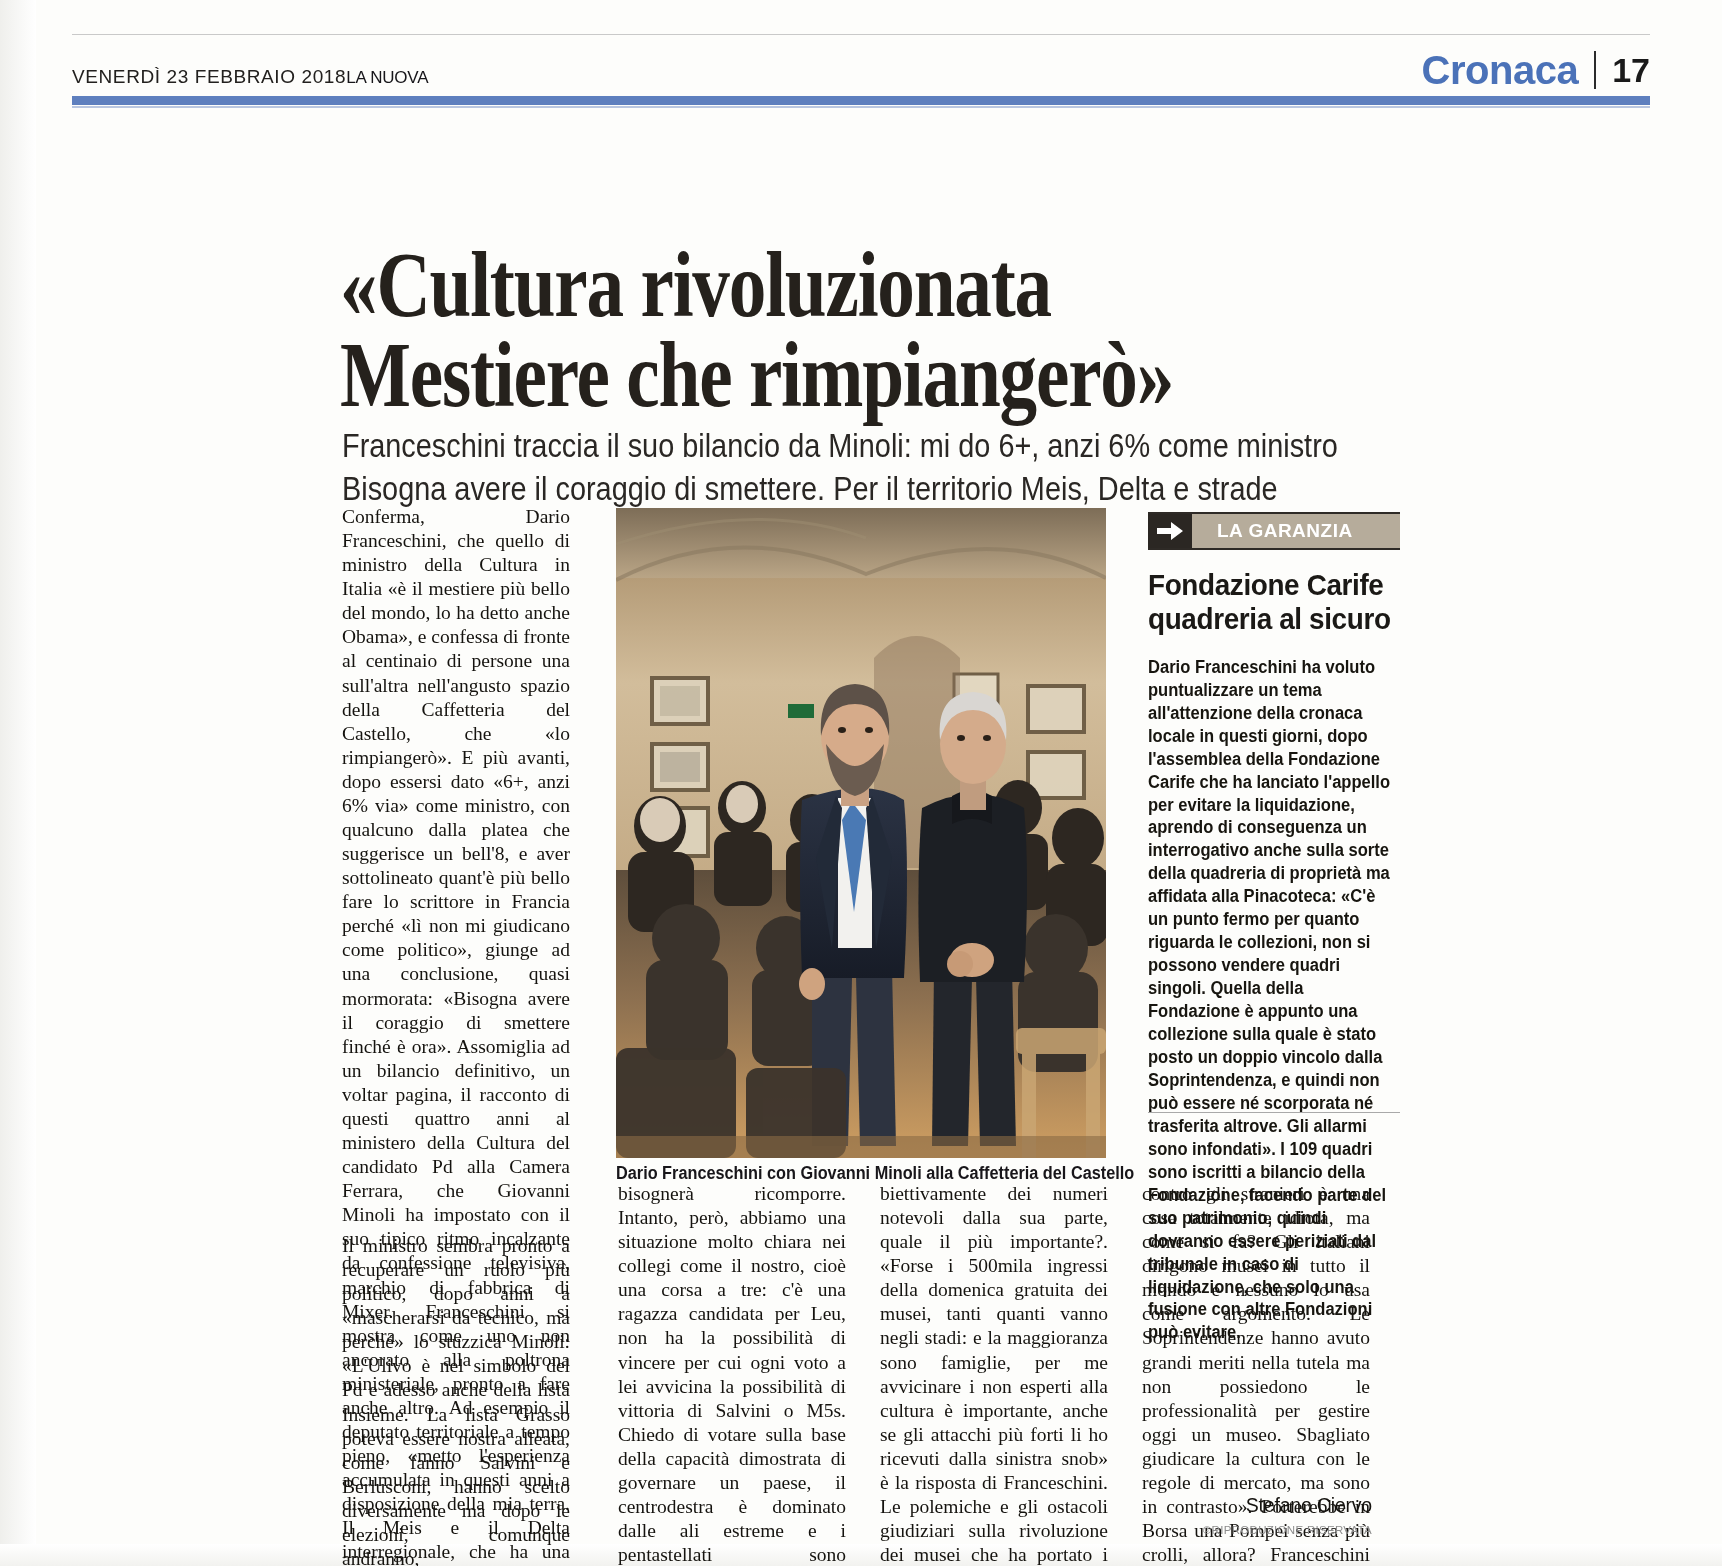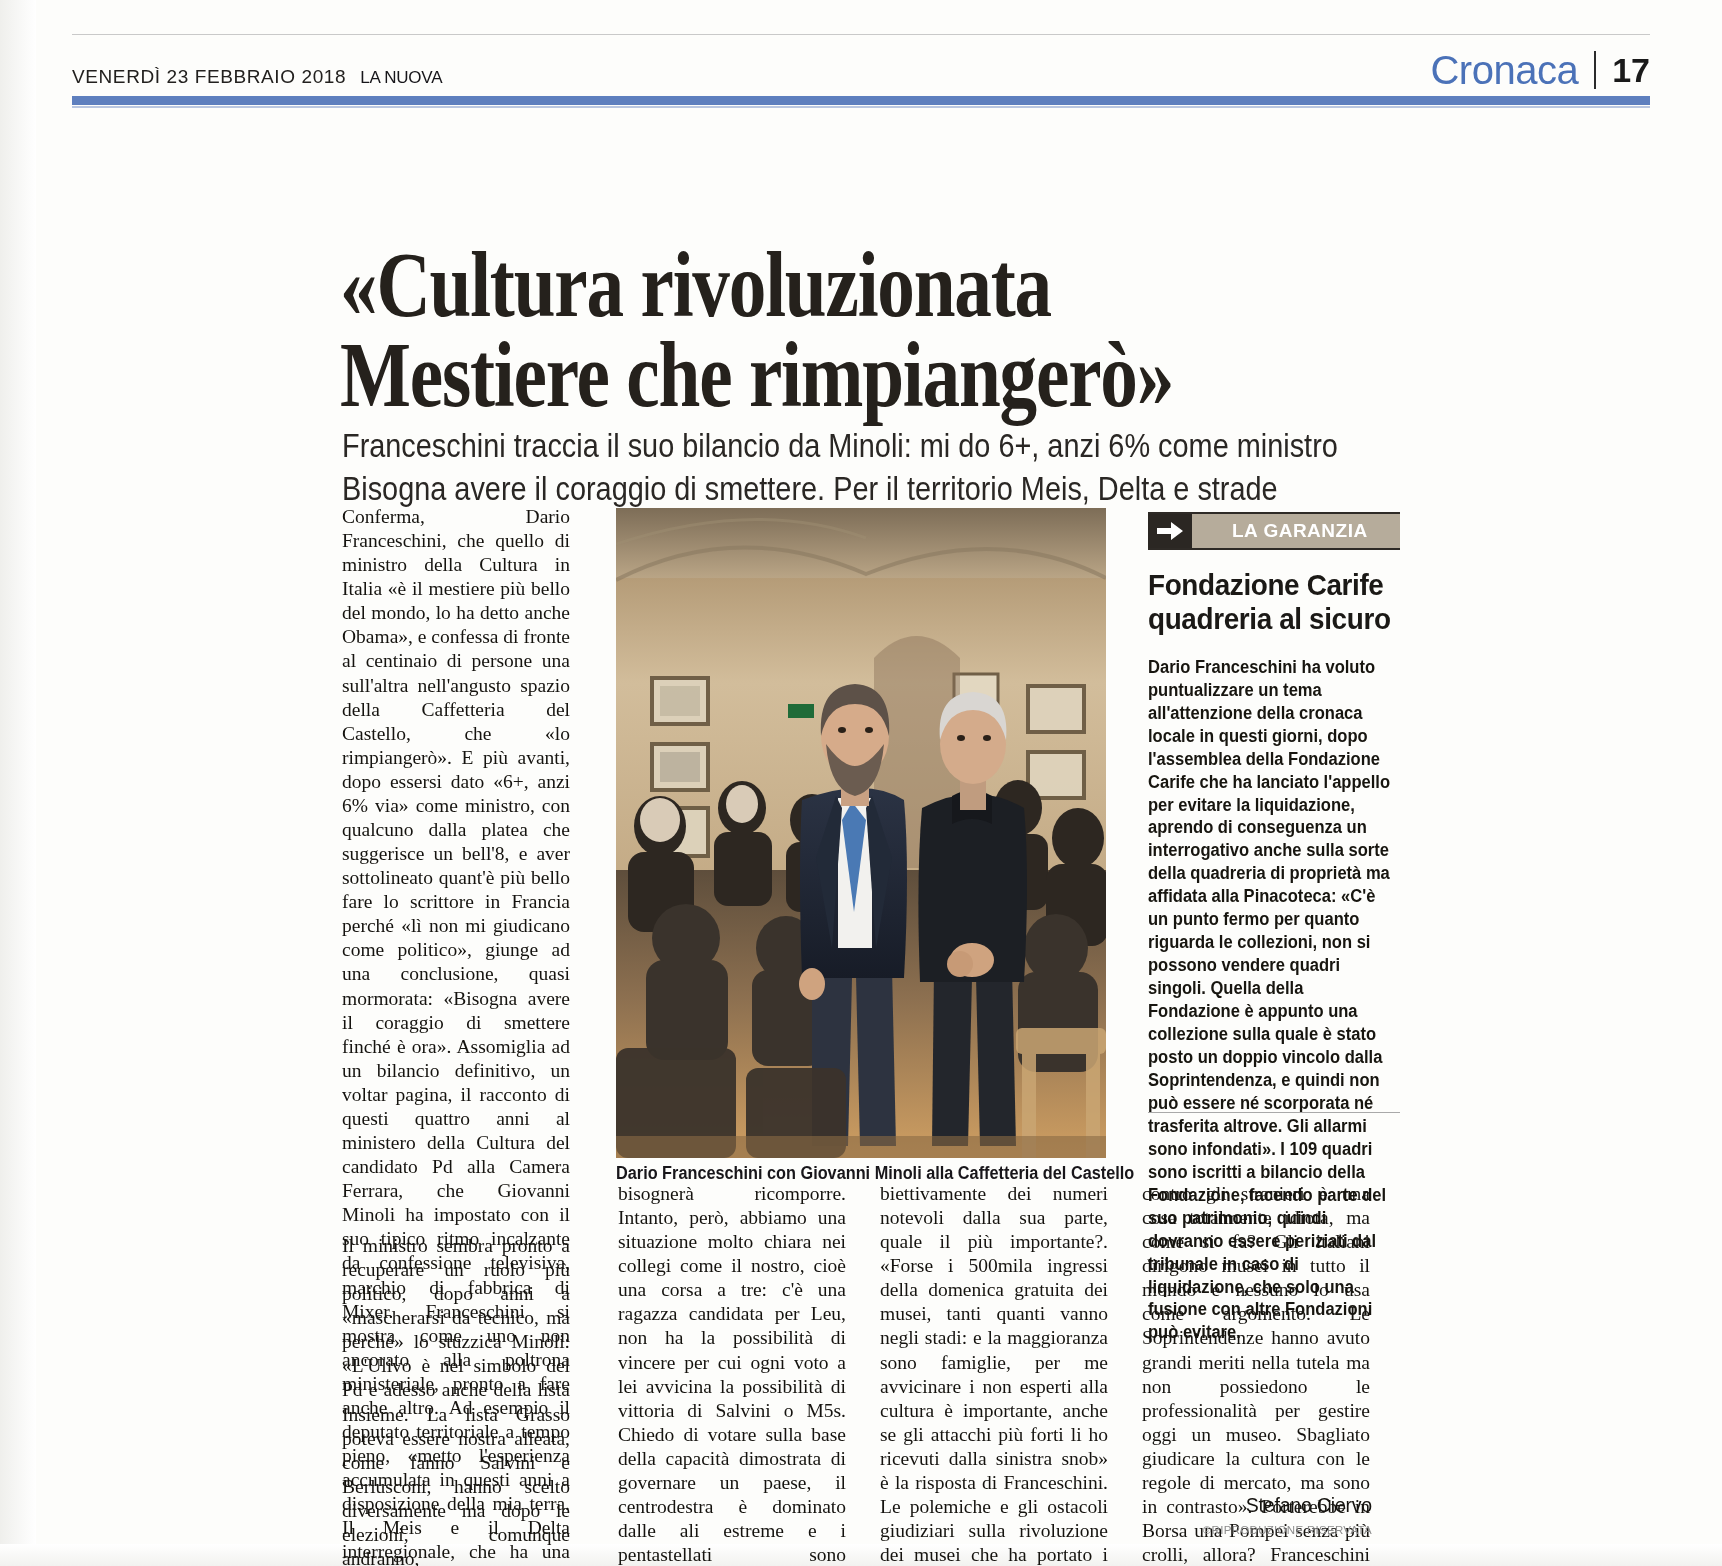--- a/index.html
+++ b/index.html
@@ -29,21 +29,21 @@
     top: 44px;
     width: 1578px;
     height: 48px;
     display: flex;
     align-items: flex-end;
     justify-content: space-between;
   }
   .masthead-left {
     display: flex;
     align-items: baseline;
-    gap: 14px;
+    gap: 0;
     font-family: "Liberation Sans", sans-serif;
     padding-bottom: 4px;
   }
   .masthead-date {
     font-size: 19px;
     letter-spacing: 0.6px;
     color: #22201e;
     font-weight: 400;
   }
   .masthead-brand {
@@ -53,21 +53,21 @@
     color: #17161a;
   }
   .masthead-right {
     display: flex;
     align-items: center;
     gap: 16px;
     padding-bottom: 2px;
   }
   .section-name {
     font-family: "Liberation Sans", sans-serif;
-    font-weight: normal;
+    font-weight: bold;
     font-size: 40px;
     color: #4b72b8;
     letter-spacing: -0.5px;
     line-height: 1;
   }
   .section-divider {
     width: 2px;
     height: 38px;
     background: #2b2b2b;
   }
@@ -235,21 +235,21 @@
     background: #2b2723;
     display: flex;
     align-items: center;
     justify-content: center;
   }
   .garanzia-arrow svg { display: block; }
   .garanzia-label {
     flex: 1;
     display: flex;
     align-items: center;
-    padding-left: 40px;
+    padding-left: 25px;
     font-family: "Liberation Sans", sans-serif;
     font-weight: bold;
     font-size: 19px;
     letter-spacing: 0.5px;
     color: #ffffff;
   }
   .sidebar-title {
     margin-top: 18px;
     font-family: "Liberation Sans", sans-serif;
     font-weight: bold;

